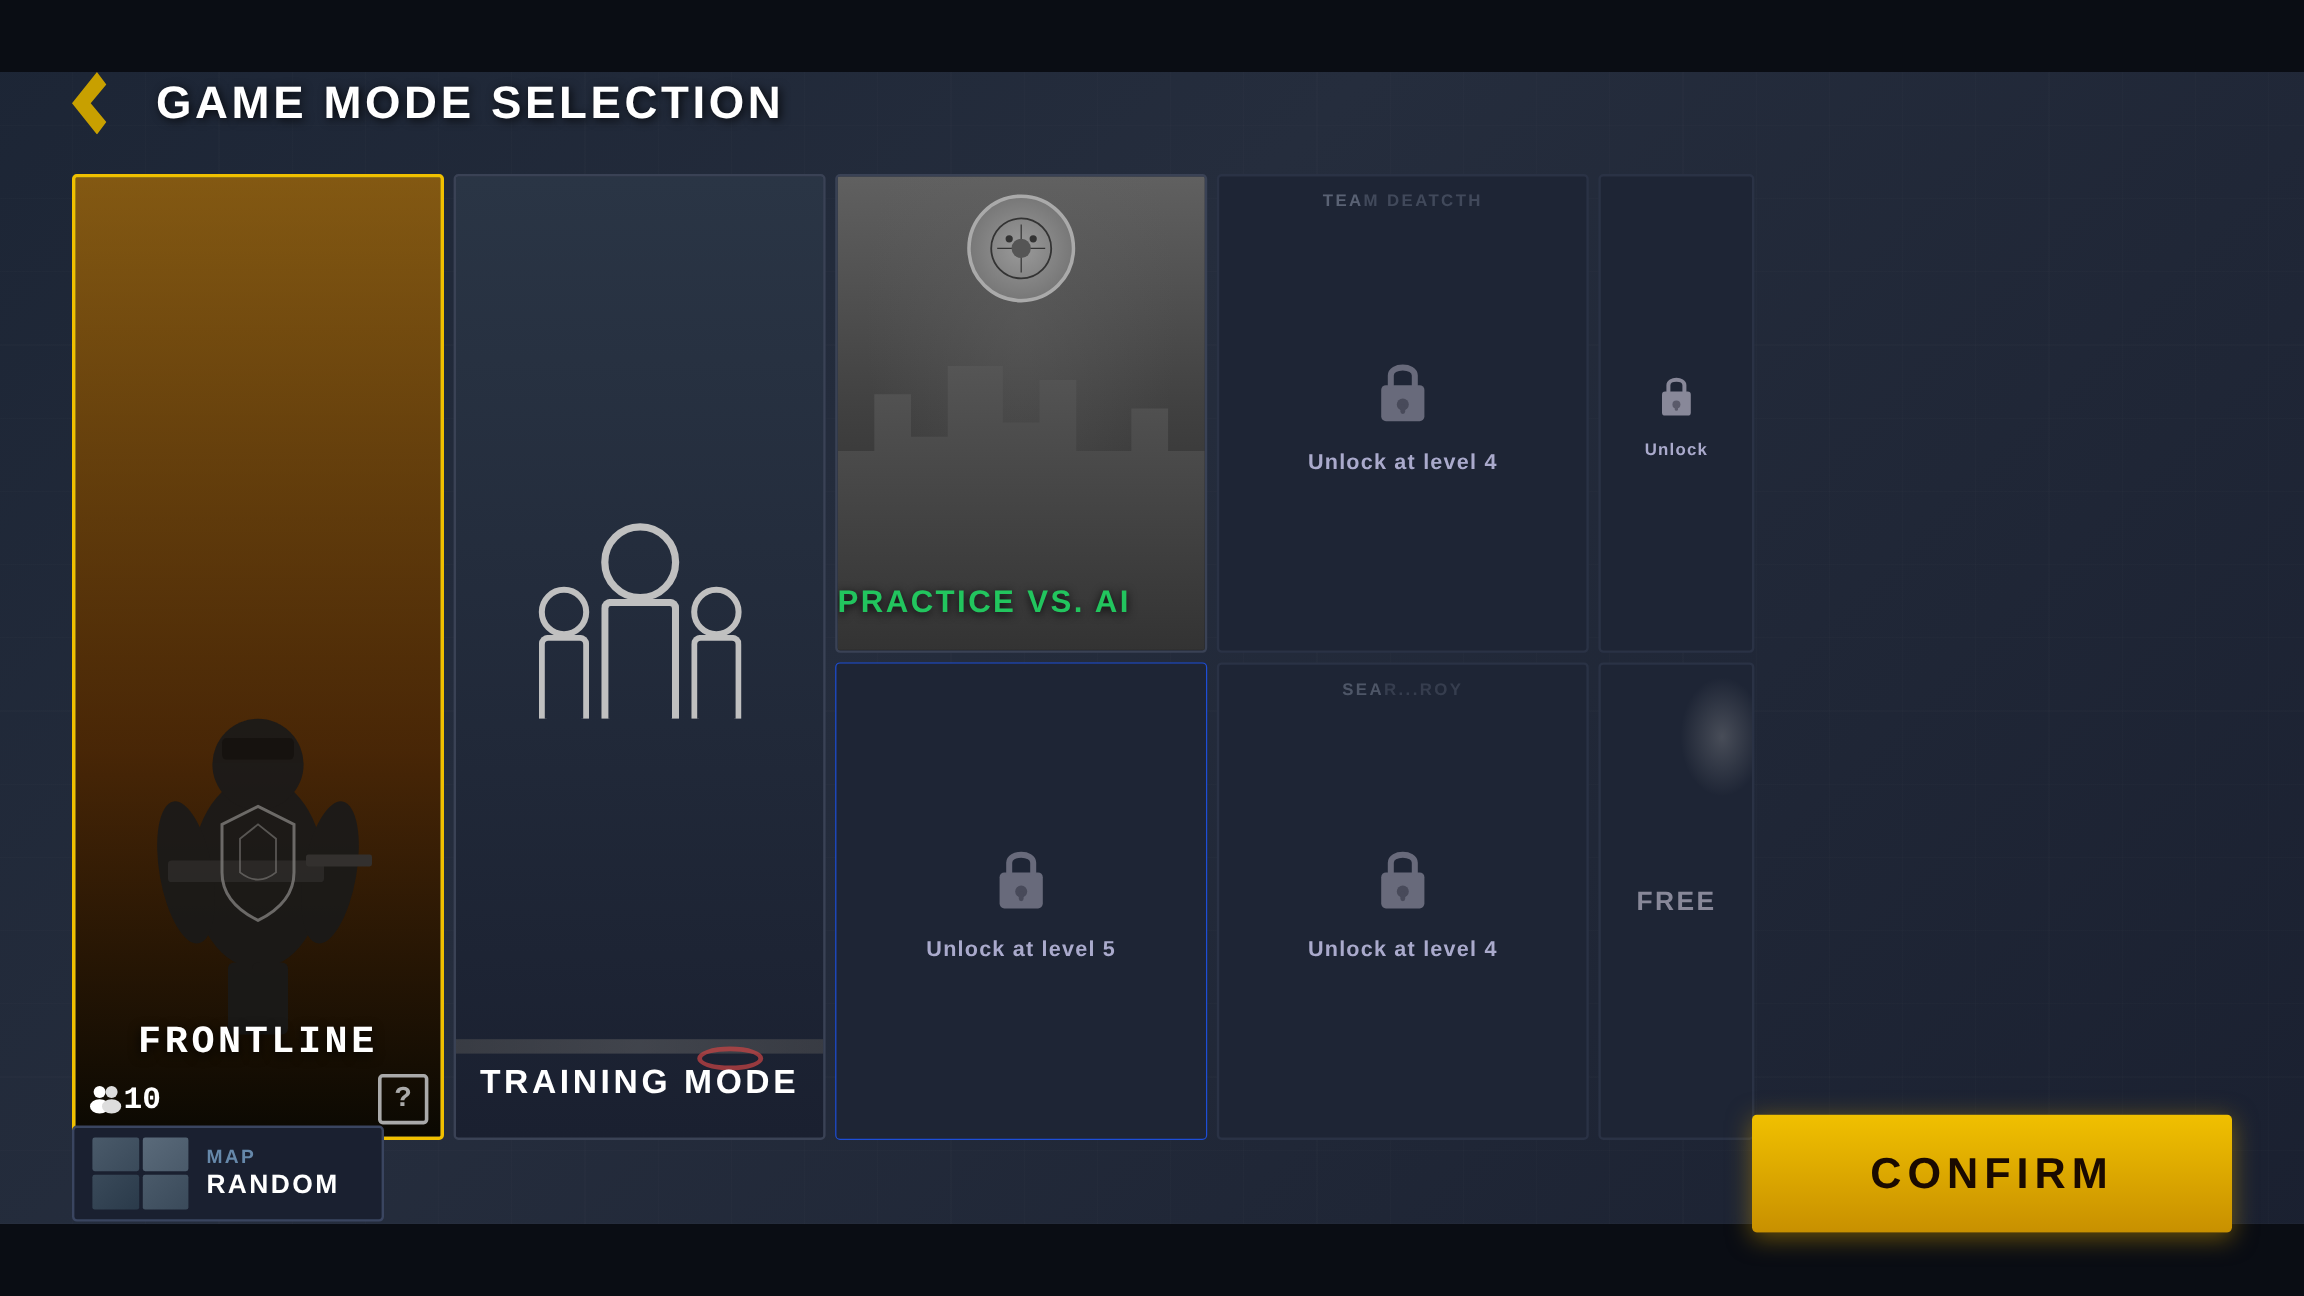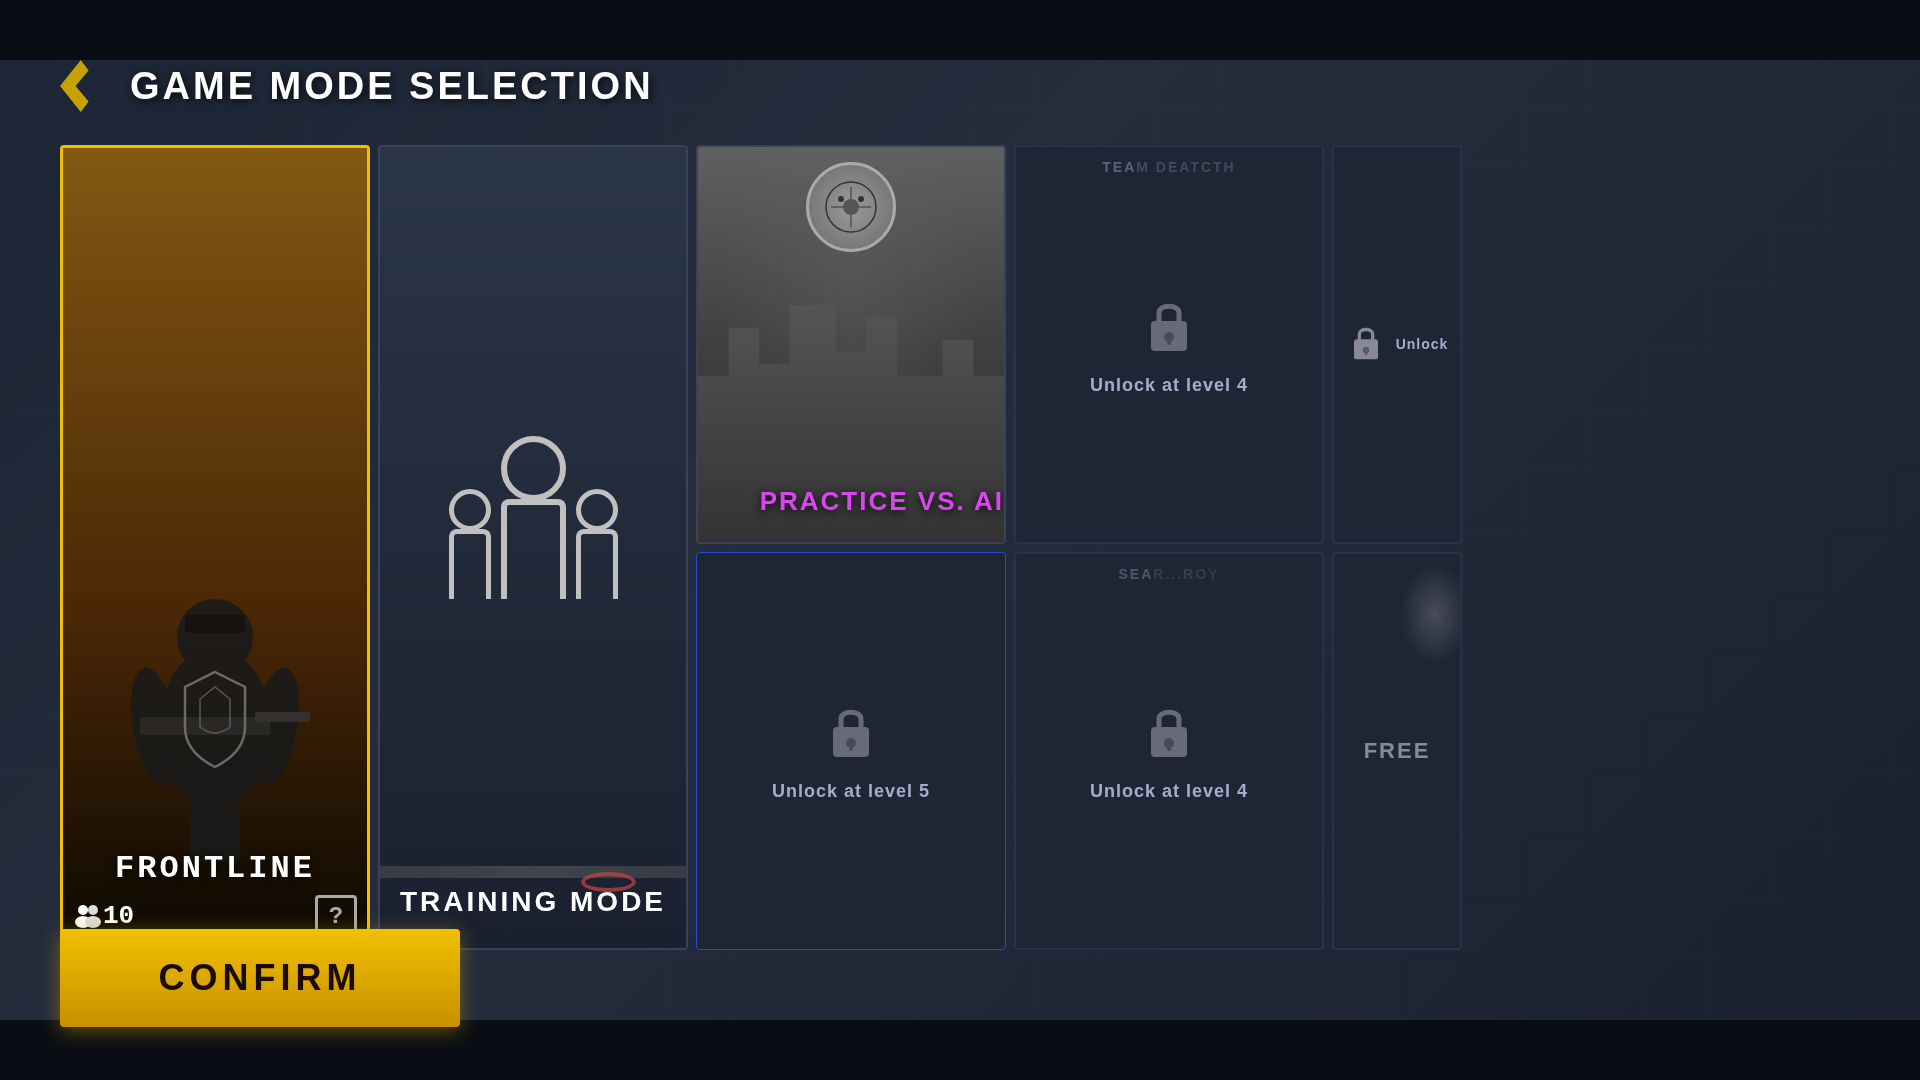--- a/index.html
+++ b/index.html
@@ -220,22 +220,22 @@
       inset: 0;
       background: 
         radial-gradient(ellipse at 50% 30%, rgba(100,100,100,0.4) 0%, transparent 60%),
         linear-gradient(180deg, #606060 0%, #404040 50%, #252525 100%);
     }
 
     .practice-label {
       position: absolute;
       bottom: 25px;
       left: 0; right: 0;
-      text-align: right;
-      color: #d946ef;
+      text-align: left;
+      color: #22c55e;
       font-size: 26px;
       font-weight: 900;
       letter-spacing: 2px;
       text-shadow: 0 2px 8px rgba(0,0,0,0.9);
     }
 
     
     .locked-content {
       position: absolute;
       inset: 0;
@@ -420,21 +420,21 @@
       right: 0;
       height: 60%;
       background: linear-gradient(180deg, #555 0%, #333 100%);
       clip-path: polygon(0 100%, 0 30%, 10% 30%, 10% 10%, 20% 10%, 20% 25%, 30% 25%, 30% 0%, 45% 0%, 45% 20%, 55% 20%, 55% 5%, 65% 5%, 65% 30%, 80% 30%, 80% 15%, 90% 15%, 90% 30%, 100% 30%, 100% 100%);
     }
 
     .partial-card-text {
       position: absolute;
       inset: 0;
       display: flex;
-      flex-direction: row;
+      flex-direction: column;
       align-items: center;
       justify-content: center;
       gap: 10px;
     }
 
     .partial-free {
       color: #888899;
       font-size: 22px;
       font-weight: 900;
       letter-spacing: 2px;
@@ -610,16 +610,28 @@
       <div style="position:absolute;top:10px;right:-10px;width:70px;height:100px;opacity:0.3;
                   background:radial-gradient(ellipse,#aaa 0%,transparent 70%);"></div>
       <span class="partial-free">FREE</span>
     </div>
   </div>
 
 </div>
 
 <div class="bottom-ui">
 
+  <div class="map-selector">
+    <div class="map-thumbnails">
+      <div class="map-thumb" style="background:linear-gradient(135deg,#4a5a6a,#3a4a5a);"></div>
+      <div class="map-thumb" style="background:linear-gradient(135deg,#5a6a7a,#4a5a6a);"></div>
+      <div class="map-thumb" style="background:linear-gradient(135deg,#3a4a5a,#2a3a4a);"></div>
+      <div class="map-thumb" style="background:linear-gradient(135deg,#4a5a6a,#3a4a5a);"></div>
+    </div>
+    <div class="map-info">
+      <span class="map-label">MAP</span>
+      <span class="map-value">RANDOM</span>
+    </div>
+  </div>
 
   <button class="confirm-btn">CONFIRM</button>
 
 </div>
 
 </body></html>

